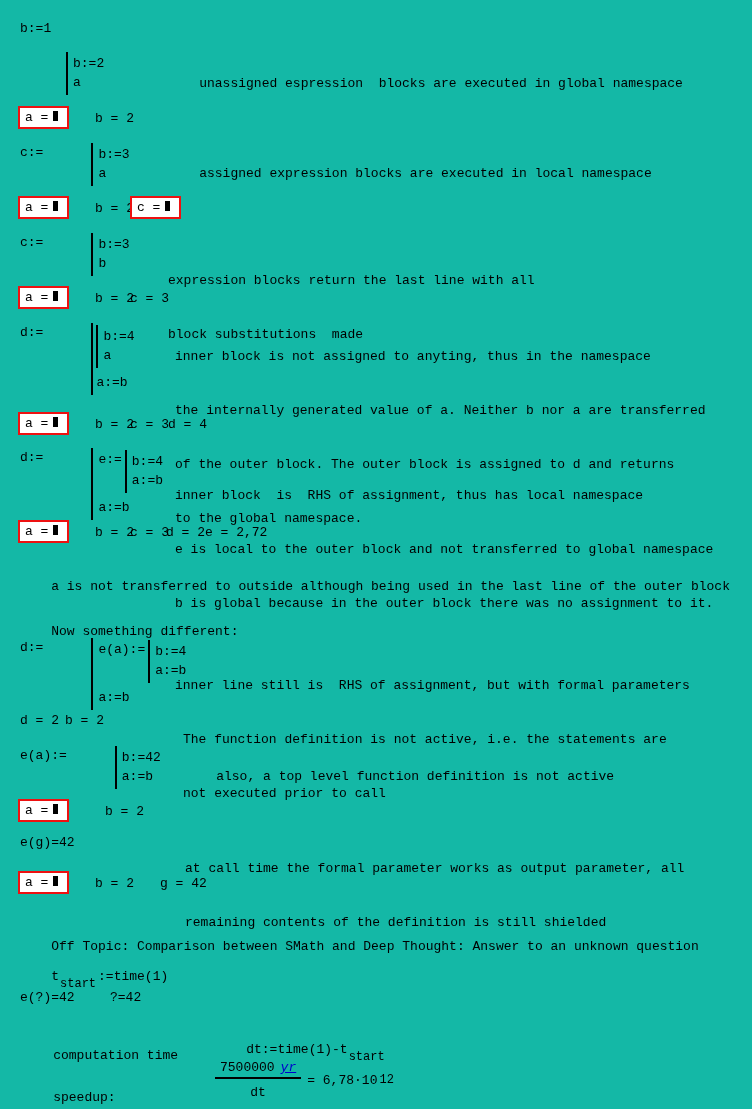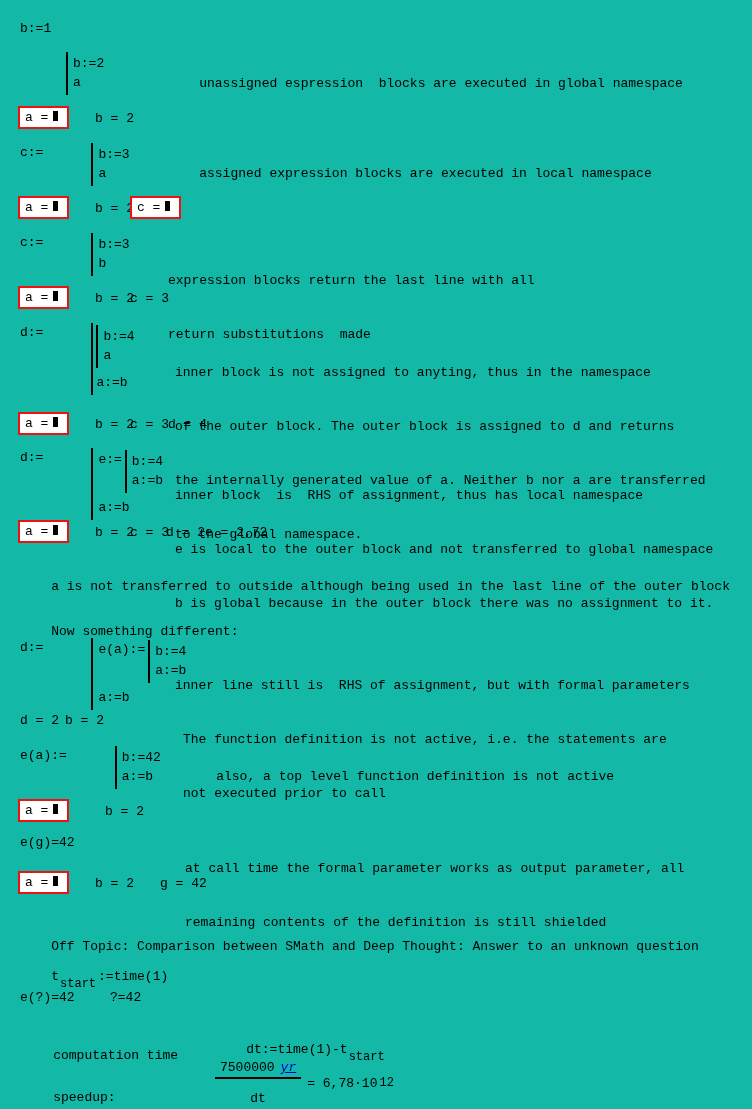--- a/index.html
+++ b/index.html
@@ -26,21 +26,21 @@
   .rb{position:absolute;top:0;border:2px solid #ee1111;background:#fff;height:23px;box-sizing:border-box;
       padding:2px 9px 0 5px;white-space:pre;}
   .ph{display:inline-block;width:5px;height:10px;background:#000;margin-left:5px;}
   
   .sb{font-size:12px;vertical-align:-7px;margin:0 2px 0 1px;}
   .sp{font-size:12px;vertical-align:7px;margin-left:2px;}
   
   .fr{position:absolute;display:flex;align-items:center;}
   .frac{display:inline-flex;flex-direction:column;align-items:center;}
   .num{padding:0 5px 2px 5px;border-bottom:2px solid #000;white-space:pre;}
-  .den{padding-top:12px;white-space:pre;}
+  .den{padding-top:6px;white-space:pre;}
   .unit{color:#0000cc;font-style:italic;text-decoration:underline;margin-left:6px;}
   .eqr{margin-left:6px;white-space:pre;}
 </style>
 </head>
 <body>
 
 <div class="ws">
 
   <div class="m" style="left:20px;top:21px">b:=1</div>
 
@@ -78,45 +78,45 @@
 
   <div class="blk" style="left:20px;top:233px">
     <span class="hd">c:=</span>
     <span class="grp">
       <span class="ln">b:=3</span>
       <span class="ln">b</span>
     </span>
   </div>
   <div class="txt" style="left:168px;top:236px">
     <span style="display:block">expression blocks return the last line with all</span>
-    <span style="display:block">return substitutions  made</span>
+    <span style="display:block">block substitutions  made</span>
   </div>
 
   <div class="row" style="top:286px">
     <span class="rb" style="left:18px"><span>a =</span><span class="ph"></span></span>
     <span class="val" style="left:95px">b = 2</span>
     <span class="val" style="left:130px">c = 3</span>
   </div>
 
   <div class="blk" style="left:20px;top:323px">
     <span class="hd">d:=</span>
     <span class="grp tight">
       <span class="irow">
         <span class="grp2">
           <span class="ln">b:=4</span>
           <span class="ln">a</span>
         </span>
       </span>
       <span class="ln tail">a:=b</span>
     </span>
   </div>
-  <div class="txt" style="left:175px;top:328px">
+  <div class="txt" style="left:175px;top:312px">
     <span style="display:block">inner block is not assigned to anyting, thus in the namespace</span>
+    <span style="display:block">the internally generated value of a. Neither b nor a are transferred</span>
     <span style="display:block">of the outer block. The outer block is assigned to d and returns</span>
-    <span style="display:block">the internally generated value of a. Neither b nor a are transferred</span>
     <span style="display:block">to the global namespace.</span>
   </div>
 
   <div class="row" style="top:412px">
     <span class="rb" style="left:18px"><span>a =</span><span class="ph"></span></span>
     <span class="val" style="left:95px">b = 2</span>
     <span class="val" style="left:130px">c = 3</span>
     <span class="val" style="left:168px">d = 4</span>
   </div>
 

